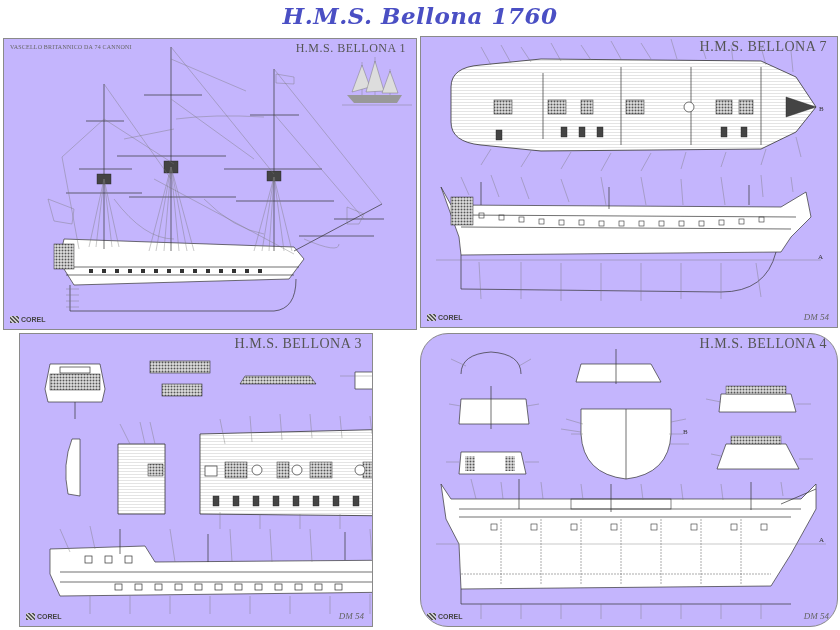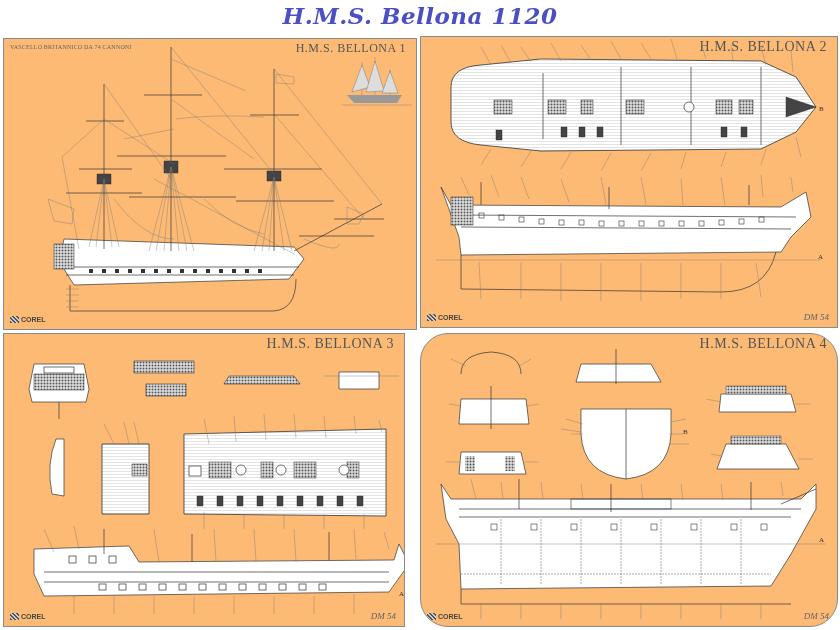--- a/index.html
+++ b/index.html
@@ -6,21 +6,21 @@
   body {
     width: 840px; height: 630px; background: #ffffff; position: relative; overflow: hidden;
     font-family: "Liberation Serif", serif; color: #333;
   }
   .main-title {
     position: absolute; left: 0; top: 2px; width: 840px; text-align: center;
     font-family: "DejaVu Serif", serif; font-style: italic; font-weight: bold;
     font-size: 23px; color: #4a4fc4; letter-spacing: 0.5px;
   }
   .panel {
-    position: absolute; background: #fdba74; border: 1.5px solid #8a8a8a; box-sizing: border-box; overflow: hidden;
+    position: absolute; background: #c4b5fd; border: 1.5px solid #8a8a8a; box-sizing: border-box; overflow: hidden;
   }
   .panel-title {
     position: absolute; right: 10px; top: 2px; font-family: "Liberation Serif", serif;
     font-size: 14px; color: #555; letter-spacing: 0.5px;
   }
   .panel-subtitle {
     position: absolute; left: 6px; top: 5px; font-size: 6px; color: #666; letter-spacing: 0.2px;
   }
   .logo {
     position: absolute; left: 6px; bottom: 6px; font-size: 7px; color: #444;
@@ -33,21 +33,21 @@
   svg { position: absolute; left: 0; top: 0; }
   .ln { stroke: #333; fill: none; stroke-width: 0.7; }
   .lt { stroke: #777; fill: none; stroke-width: 0.4; }
   .dk { fill: #444; stroke: #222; stroke-width: 0.4; }
   .wh { fill: #fff; stroke: #333; stroke-width: 0.7; }
   .plank { fill: url(#planks); stroke: #333; stroke-width: 0.8; }
 </style>
 </head>
 <body>
 
-<div class="main-title">H.M.S. Bellona 1120</div>
+<div class="main-title">H.M.S. Bellona 1760</div>
 
 <svg width="0" height="0" style="position:absolute">
   <defs>
     <pattern id="planks" width="6" height="3" patternUnits="userSpaceOnUse">
       <rect width="6" height="3" fill="#fff"></rect>
       <line x1="0" y1="2.5" x2="6" y2="2.5" stroke="#bbb" stroke-width="0.4"></line>
     </pattern>
     <pattern id="grate" width="3" height="3" patternUnits="userSpaceOnUse">
       <rect width="3" height="3" fill="#fff"></rect>
       <rect x="0.5" y="0.5" width="2" height="2" fill="#555"></rect>
@@ -146,21 +146,21 @@
       <path class="lt" d="M0 48 L70 48"></path>
     </g>
   </svg>
   <div class="logo">
       <span class="mark"></span>
       <span>COREL</span>
     </div>
 </div>
 
 <div class="panel" style="left:420px; top:36px; width:418px; height:292px;">
-  <div class="panel-title">H.M.S. BELLONA 2</div>
+  <div class="panel-title">H.M.S. BELLONA 7</div>
   <svg width="418" height="292">
 
     <path class="plank" d="M30 50 Q30 30 60 28 L120 22 L340 24 L375 40 L395 70 L375 95 L340 112 L120 114 L60 108 Q30 105 30 85 Z"></path>
     <path class="ln" d="M122 36 L122 102 M200 30 L200 108 M270 30 L270 108 M340 30 L340 108"></path>
     <path class="dk" d="M365 60 L395 70 L365 80 Z"></path>
     <g fill="url(#grate)" stroke="#333" stroke-width="0.5">
       <rect x="73" y="63" width="18" height="14"></rect>
         <rect x="127" y="63" width="18" height="14"></rect>
       <rect x="160" y="63" width="12" height="14"></rect>
         <rect x="205" y="63" width="18" height="14"></rect>
@@ -216,21 +216,21 @@
       <path d="M60 262 L58 225 M100 262 L100 225 M140 264 L140 226 M180 264 L180 226 M220 264 L220 226 M260 262 L260 226 M300 262 L300 226 M340 260 L335 226"></path>
     </g>
   </svg>
   <div class="logo">
       <span class="mark"></span>
       <span>COREL</span>
     </div>
   <div class="code">DM 54</div>
 </div>
 
-<div class="panel" style="left:3px; top:333px; width:402px; height:294px;padding-left:44px;">
+<div class="panel" style="left:19px; top:333px; width:354px; height:294px;padding-left:44px;">
   <div class="panel-title">H.M.S. BELLONA 3</div>
   <svg width="414" height="294">
 
     <path class="wh" d="M30 30 L80 30 L85 55 L82 68 L28 68 L25 55 Z"></path>
     <rect x="30" y="40" width="50" height="16" fill="url(#grate)" stroke="#333" stroke-width="0.5"></rect>
     <rect x="40" y="33" width="30" height="6" class="wh"></rect>
     <path class="ln" d="M55 68 L55 85"></path>
 
     <rect x="130" y="27" width="60" height="12" fill="url(#grate)" stroke="#333" stroke-width="0.6"></rect>
     <rect x="142" y="50" width="40" height="12" fill="url(#grate)" stroke="#333" stroke-width="0.6"></rect>

